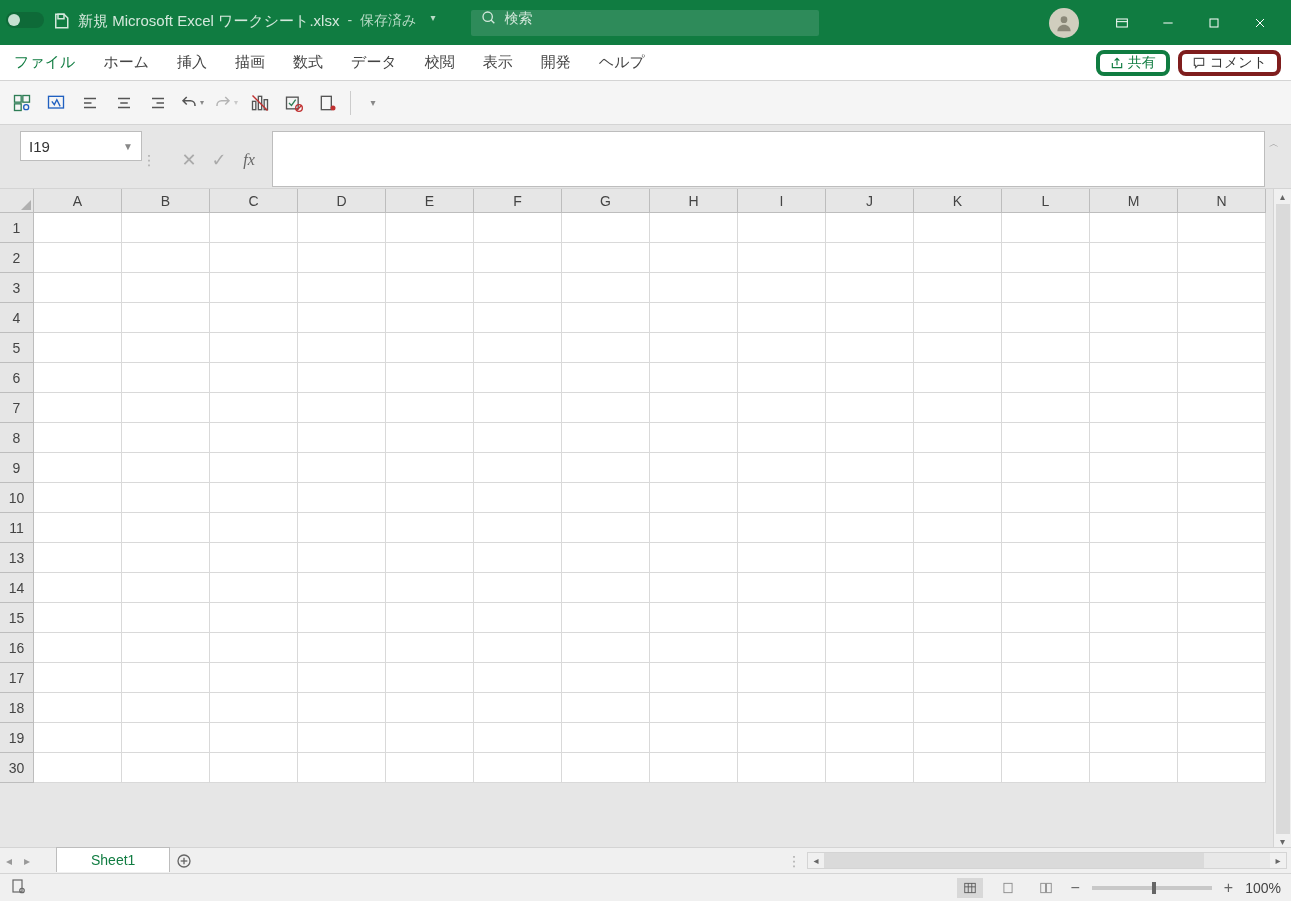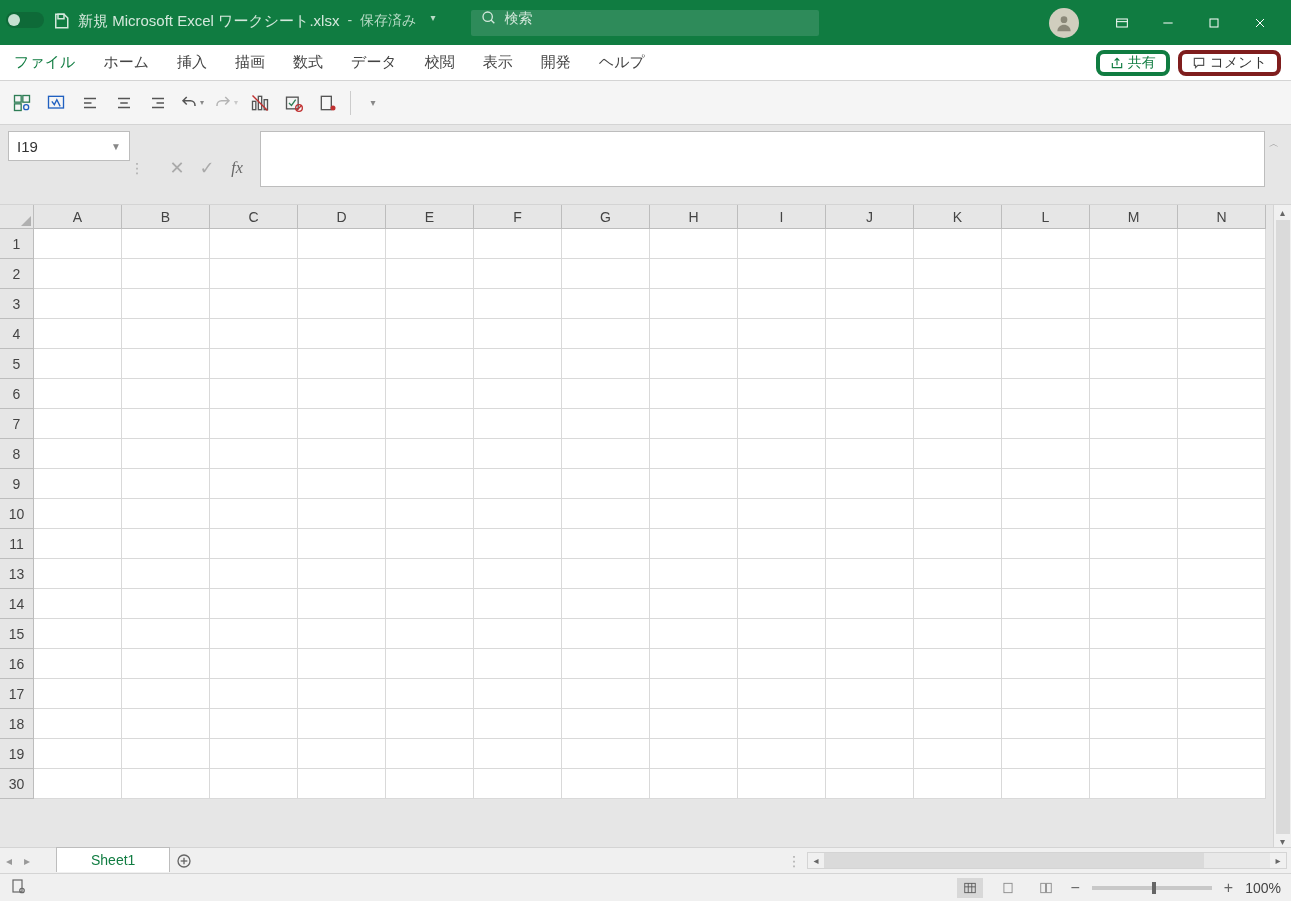--- a/index.html
+++ b/index.html
@@ -29,21 +29,21 @@
 .ribbon-btn { height:26px; border:4px solid #7f1d1d; border-radius:8px; padding:0 10px; display:flex; align-items:center; gap:4px; font-size:14px; color:#333;}
 .ribbon-btn.share { border-color:#107c41; color:#107c41;}
 
 
 .qat { height:44px; background:#f5f5f5; border-bottom:1px solid #d4d4d4; display:flex; align-items:center; padding-left:10px; gap:10px;}
 .qat-icon { width:24px; height:24px; display:flex; align-items:center; justify-content:center; color:#555;}
 .qat-sep { width:1px; height:24px; background:#ccc; }
 .qat-drop::after { content:'▾'; font-size:8px; color:#888; margin-left:2px;}
 
 
-.formula-bar { display:flex; align-items:stretch; background:#e6e6e6; border-bottom:1px solid #d4d4d4; height:80px; padding:6px 8px 0 8px;}
+.formula-bar { display:flex; align-items:stretch; background:#e6e6e6; border-bottom:1px solid #d4d4d4; height:64px; padding:6px 8px 0 20px;}
 .name-box { width:122px; height:30px; background:#fff; border:1px solid #bdbdbd; display:flex; align-items:center; padding:0 8px; font-size:15px; color:#333; justify-content:space-between;}
 .name-box-drop { color:#888; font-size:10px;}
 .fb-btns { display:flex; align-items:center; gap:0; padding-left:18px;}
 .fb-btn { width:30px; height:30px; display:flex; align-items:center; justify-content:center; color:#aaa; font-size:18px;}
 .fb-fx { font-style:italic; font-family:Georgia,serif; color:#666; font-size:16px;text-align:right;}
 .formula-input { flex:1; background:#fff; border:1px solid #bdbdbd; margin-left:8px; height:56px;}
 .formula-collapse { width:18px; display:flex; align-items:flex-start; justify-content:center; padding-top:6px; color:#888; font-size:10px;}
 
 
 .sheet-area { flex:1; display:flex; background:#e6e6e6; position:relative; overflow:hidden;}

